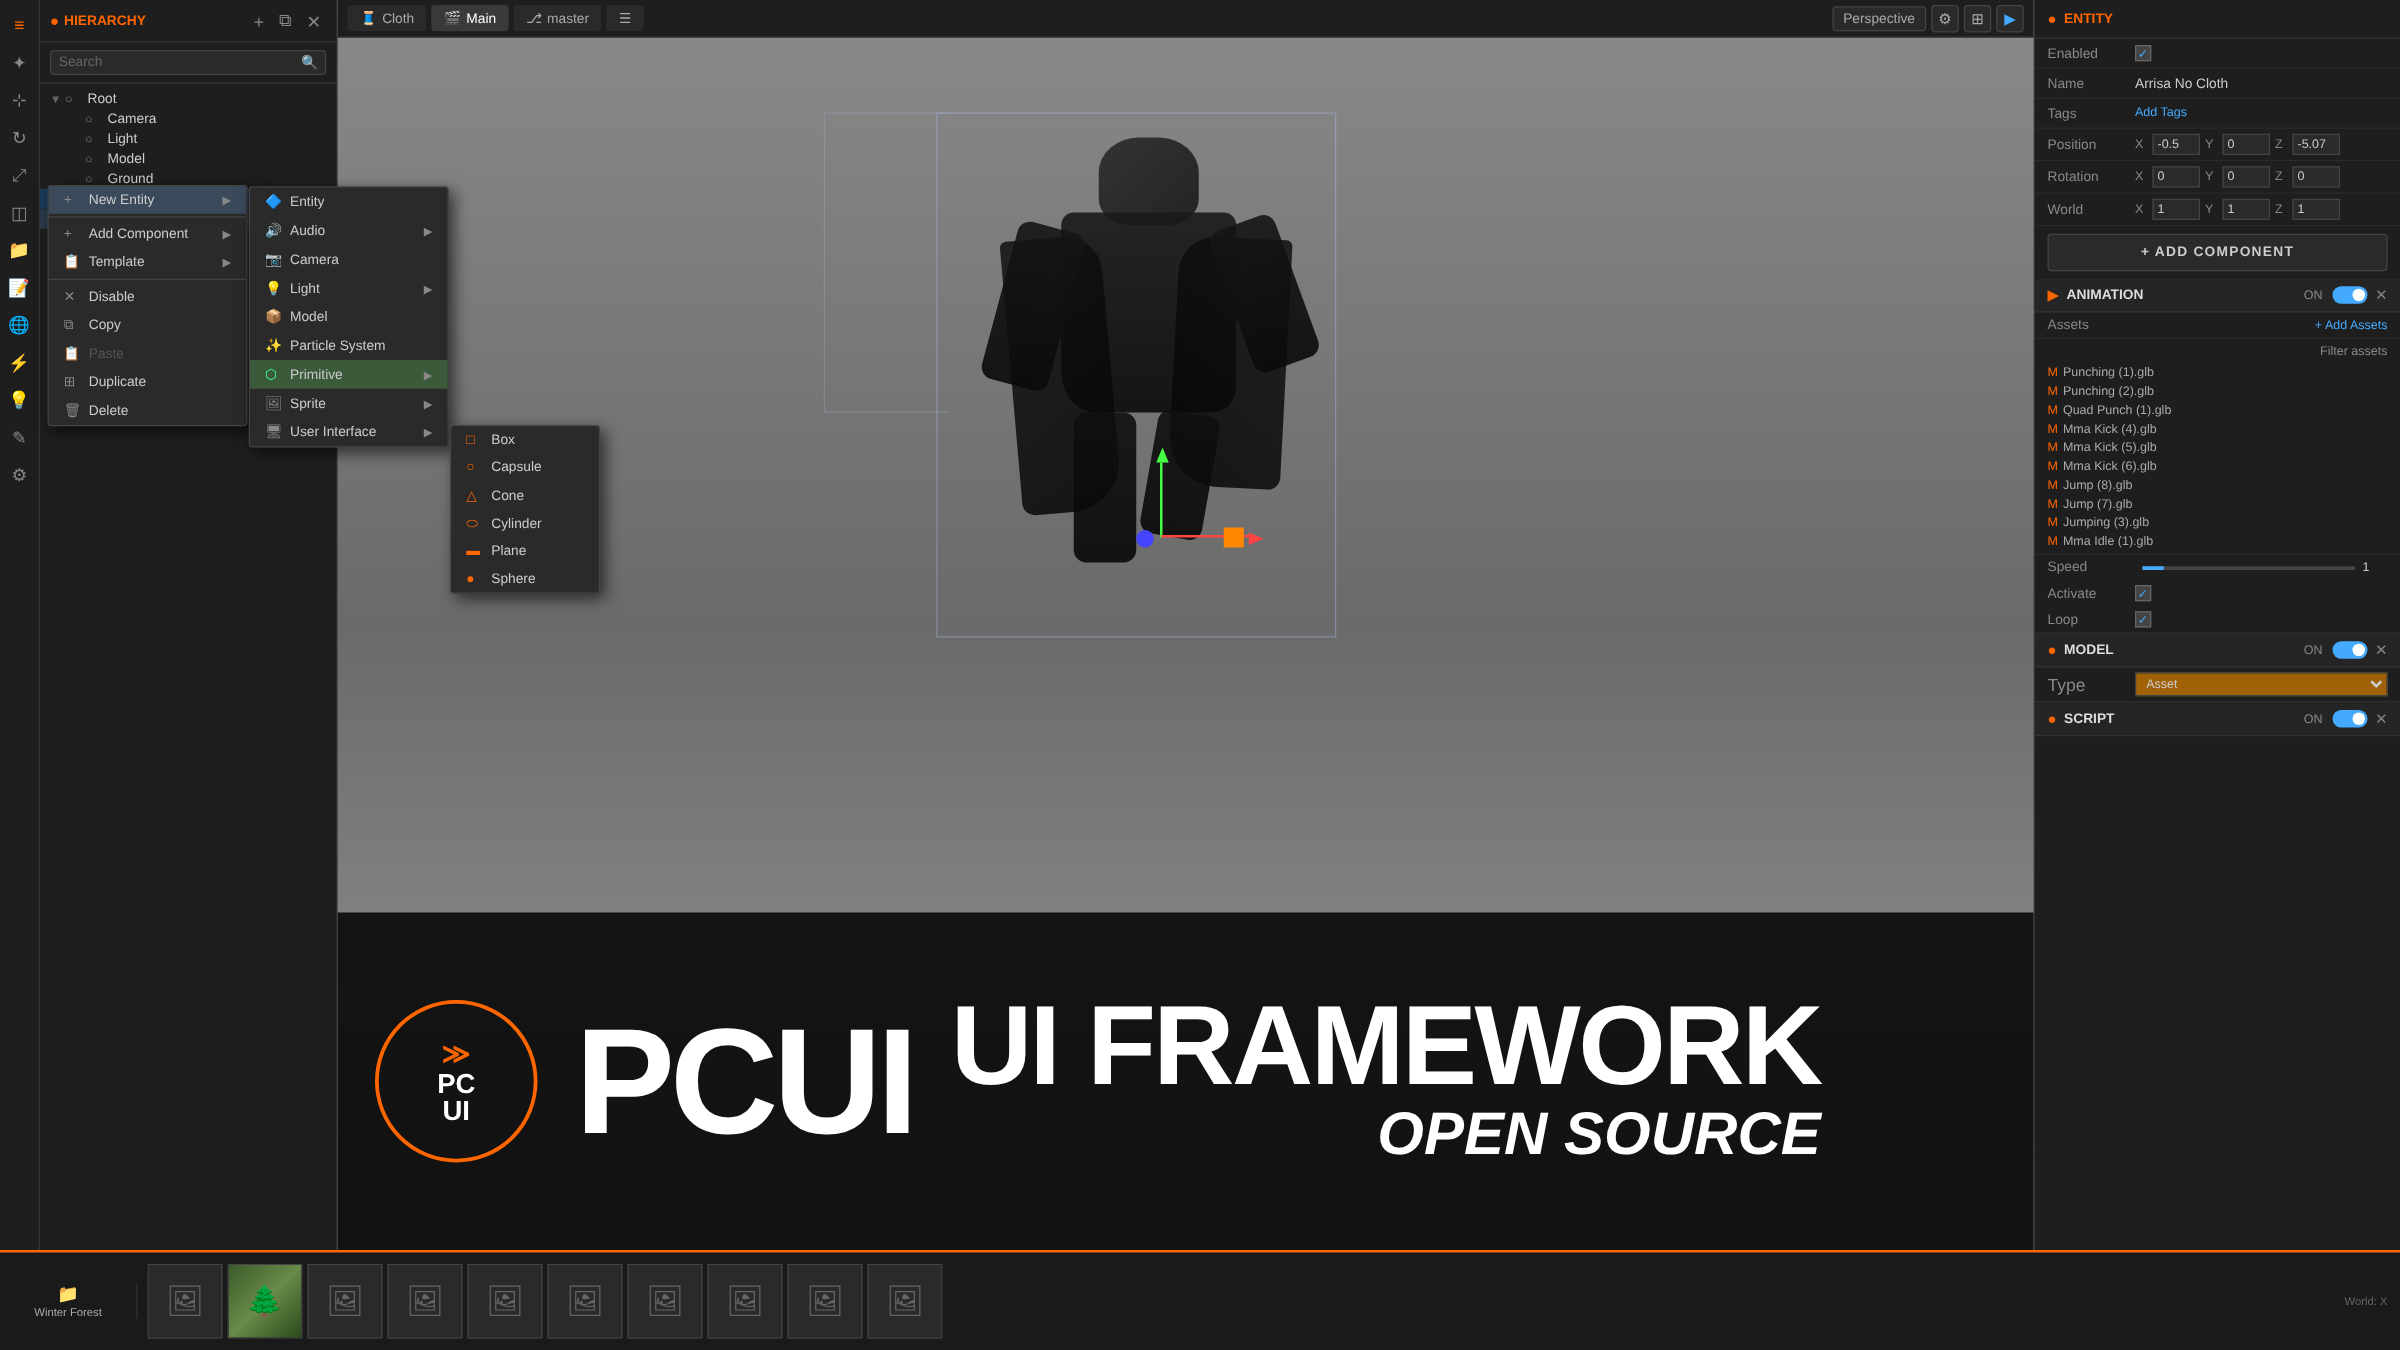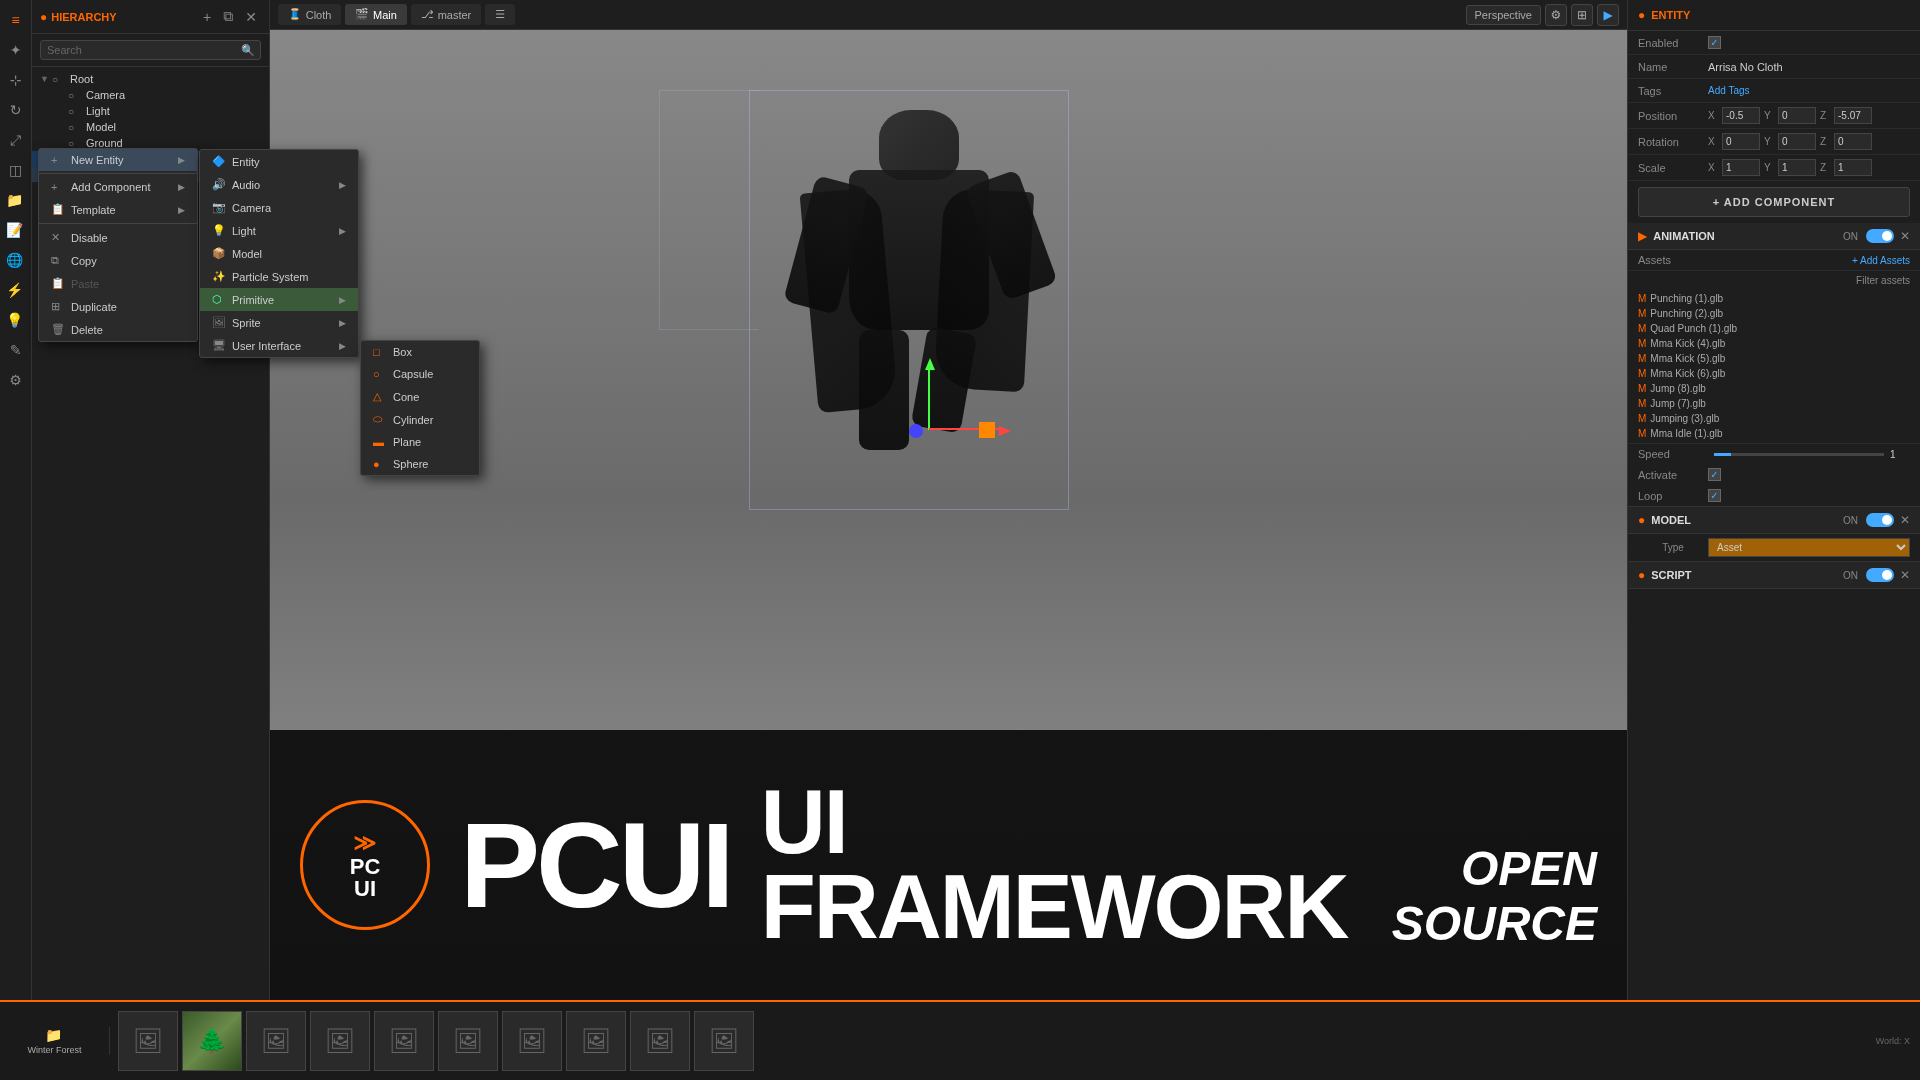--- a/index.html
+++ b/index.html
@@ -96,31 +96,31 @@
     .speed-label { color: #888; font-size: 11px; width: 70px; }
     .speed-slider { flex: 1; height: 3px; background: #444; margin: 0 6px; position: relative; }
     .speed-fill { height: 100%; background: #4af; width: 10%; }
     .speed-val { color: #ccc; font-size: 10px; width: 20px; }
 
     .loop-row { display: flex; align-items: center; padding: 4px 10px; }
 
     
     .model-section { border-top: 1px solid #333; }
     .type-row { display: flex; align-items: center; padding: 4px 10px; }
-    .type-label { color: #888; font-size: 10px; width: 70px; text-align: center; }
+    .type-label { color: #888; font-size: 14px; width: 70px; }
     .type-select { background: #a16207; border: 1px solid #444; color: #ccc; font-size: 10px; padding: 2px 4px; flex: 1; }
 
     
     .bottom-overlay { position: absolute; bottom: 0; left: 0; right: 0; height: 270px; background: linear-gradient(180deg, rgba(0,0,0,0.85) 0%, rgba(10,10,10,0.95) 100%); display: flex; align-items: center; justify-content: flex-start; padding: 0 30px; gap: 30px; }
     .pcui-logo-circle { width: 130px; height: 130px; border: 3px solid #f60; border-radius: 50%; display: flex; align-items: center; justify-content: center; flex-shrink: 0; }
     .pcui-logo-inner { text-align: center; }
     .pcui-arrows { color: #f60; font-size: 22px; font-weight: bold; }
     .pcui-text { color: #fff; font-size: 22px; font-weight: bold; line-height: 1; }
     .pcui-main-text { color: #fff; font-size: 120px; font-weight: 900; letter-spacing: -4px; line-height: 1; flex-shrink: 0; }
-    .pcui-sub-text { display: flex; flex-direction: row; gap: 0; justify-content: flex-end; }
+    .pcui-sub-text { display: flex; flex-direction: column; gap: 0; justify-content: flex-end; }
     .pcui-ui-framework { color: #fff; font-size: 90px; font-weight: 900; letter-spacing: -2px; line-height: 0.95; }
     .pcui-open-source { color: #fff; font-style: italic; font-size: 48px; font-weight: 700; text-align: right; align-self: flex-end; }
 
     
     .asset-browser { height: 80px; background: #1a1a1a; border-top: 2px solid #f60; display: flex; align-items: center; padding: 0 10px; gap: 8px; flex-shrink: 0; overflow: hidden; }
     .asset-folder { display: flex; flex-direction: column; align-items: center; font-size: 9px; color: #aaa; gap: 2px; min-width: 60px; cursor: pointer; }
     .asset-folder-icon { color: #5af; font-size: 14px; }
     .asset-thumb { width: 60px; height: 60px; background: #2a2a2a; border: 1px solid #444; display: flex; align-items: center; justify-content: center; flex-shrink: 0; cursor: pointer; }
     .asset-thumb-img { font-size: 24px; color: #666; }
     .asset-thumb-forest { background: linear-gradient(135deg, #3a5a2a, #6a8a4a, #2a4a1a); }
@@ -483,21 +483,21 @@
         <div class="ep-axis">
           <span class="axis-label">X</span>
           <input class="axis-val" value="0" style="">
           <span class="axis-label">Y</span>
           <input class="axis-val" value="0" style="">
           <span class="axis-label">Z</span>
           <input class="axis-val" value="0" style="">
         </div>
       </div>
       <div class="ep-row">
-        <span class="ep-label">Scale</span>
+        <span class="ep-label">World</span>
         <div class="ep-axis">
           <span class="axis-label">X</span>
           <input class="axis-val" value="1" style="">
           <span class="axis-label">Y</span>
           <input class="axis-val" value="1" style="">
           <span class="axis-label">Z</span>
           <input class="axis-val" value="1" style="">
         </div>
       </div>
 

